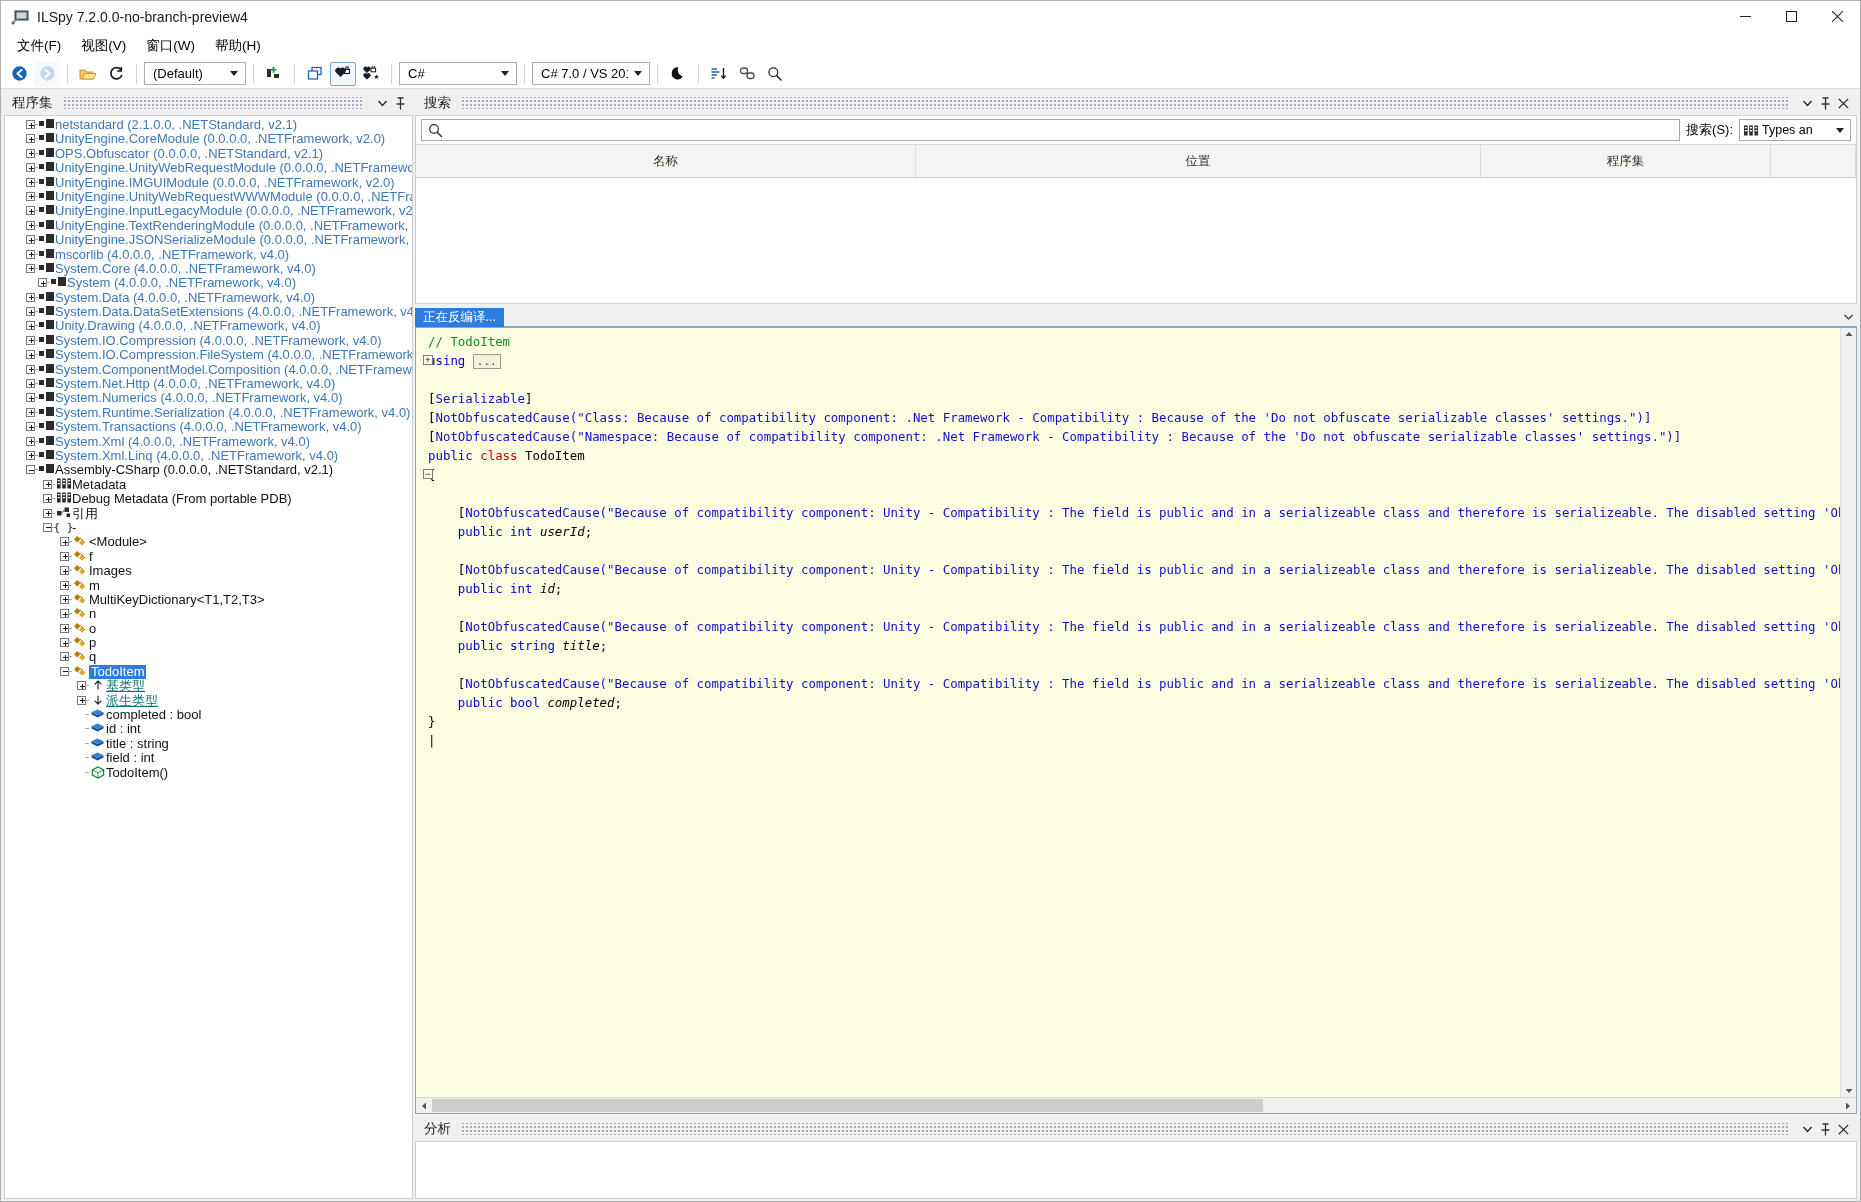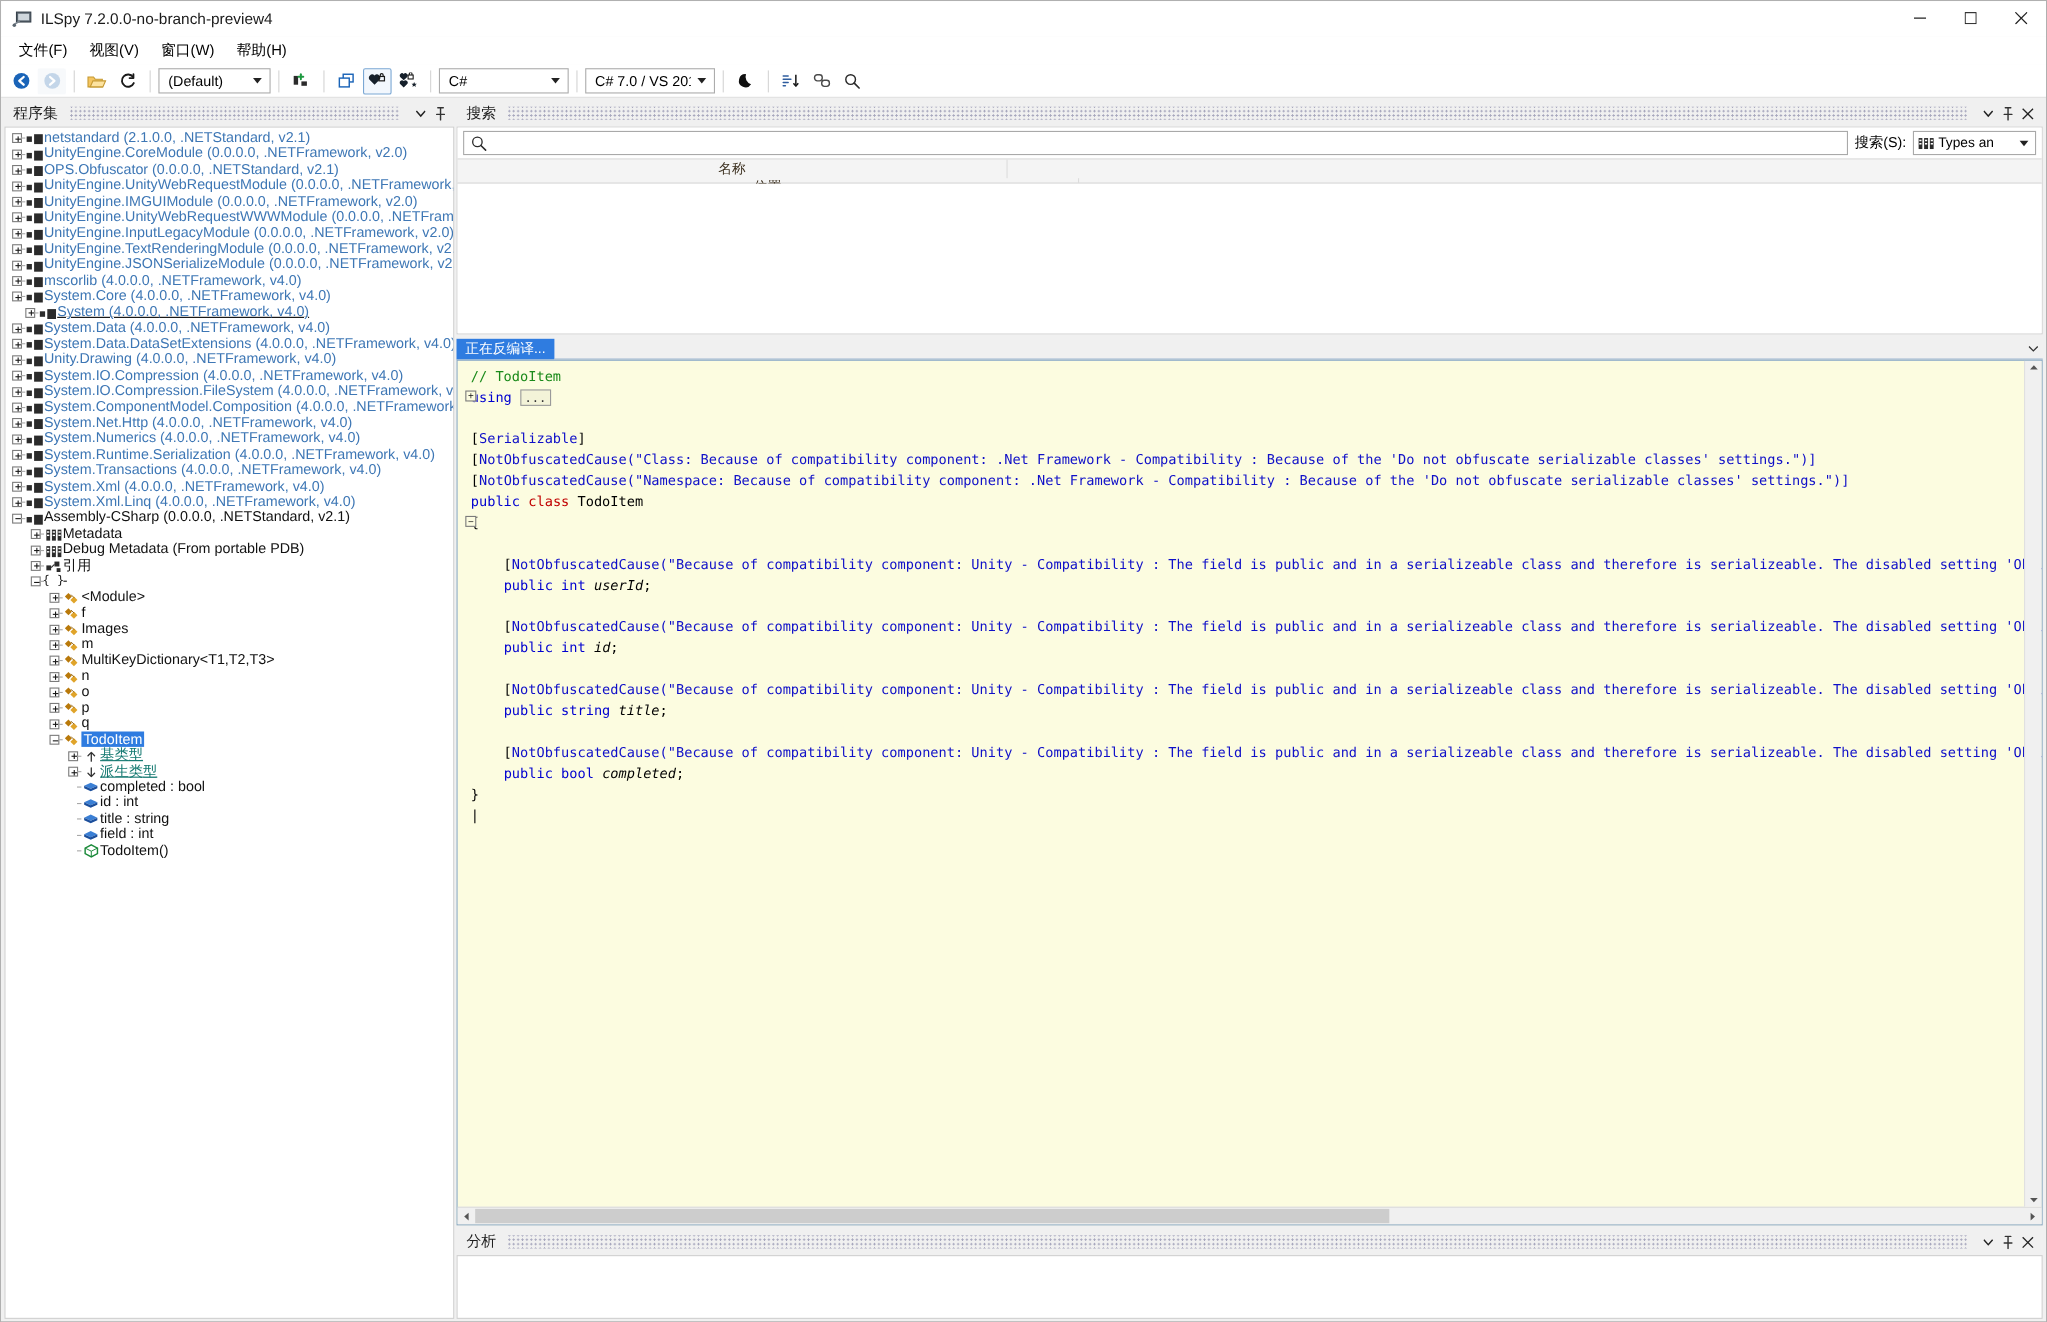--- a/index.html
+++ b/index.html
@@ -108,22 +108,22 @@
     align-items: center; justify-content: center;
     font-size: 12px; color: #333;
   }
   .tree-box {
     flex: 1; min-height: 0;
     background: #fff; border: 1px solid #cfcfcf;
     overflow: hidden; position: relative;
   }
   .tree-scroll { position: absolute; inset: 0; overflow: hidden; padding-top: 2px; }
   .tnode {
-    display: flex; align-items: flex-end; height: 14.4px;
-    white-space: nowrap; font-size: 13px; line-height: 14.4px;
+    display: flex; align-items: flex-start; height: 14.4px;
+    white-space: nowrap; font-size: 13px; line-height: 14.4px; margin-left: 15px;
   }
   .twist {
     width: 13px; height: 13px; flex: none;
     display: flex; align-items: center; justify-content: center;
     position: relative; margin-right: 1px;
   }
   .twist .box {
     width: 9px; height: 9px; border: 1px solid #7b7b7b; background: #fff;
     position: relative;
   }
@@ -183,24 +183,23 @@
   .search-label { font-size: 13px; white-space: nowrap; }
   .search-combo {
     width: 112px; height: 22px; border: 1px solid #a9a9a9; background: #fff;
     display: flex; align-items: center; gap: 4px; padding: 0 2px 0 4px;
     font-size: 12.5px;
   }
   .search-combo .sc-label {
     flex: 1; overflow: hidden; white-space: nowrap;
   }
   .grid-head {
-    height: 23px; min-height: 23px; display: flex;
+    height: 34px; min-height: 23px; display: flex;
     background: #f4f4f4; border-top: 1px solid #dcdcdc; border-bottom: 1px solid #cfcfcf;
     font-size: 12.5px;
-    flex-direction: column;
   }
   .gh-cell {
     display: flex; align-items: center; justify-content: center;
     border-right: 1px solid #dcdcdc; color: #3b2f1e;
   }
   .grid-body { flex: 1; background: #fff; min-height: 0; }
 
   
   .code-dock {
     flex: 1; min-height: 0; display: flex; flex-direction: column;
@@ -577,21 +576,21 @@
                 <span class="dash"></span>
               </span>
               <span class="ticon">
                 <svg width="15" height="11" viewBox="0 0 15 11">
                   <rect x="0" y="3" width="5" height="5" fill="#2b2b2b"></rect>
                   <rect x="7" y="1" width="8" height="9" fill="#2b2b2b"></rect>
                 </svg>
               </span>
               <span class="tlabel asm">System.Core (4.0.0.0, .NETFramework, v4.0)</span>
             </div>
-            <div class="tnode" style="padding-left: 16px; text-decoration: underline;">
+            <div class="tnode" style="padding-left: 16px;">
               <span class="twist plus">
                 <span class="box"></span>
                 <span class="dash"></span>
               </span>
               <span class="ticon">
                 <svg width="15" height="11" viewBox="0 0 15 11">
                   <rect x="0" y="3" width="5" height="5" fill="#2b2b2b"></rect>
                   <rect x="7" y="1" width="8" height="9" fill="#2b2b2b"></rect>
                 </svg>
               </span>

